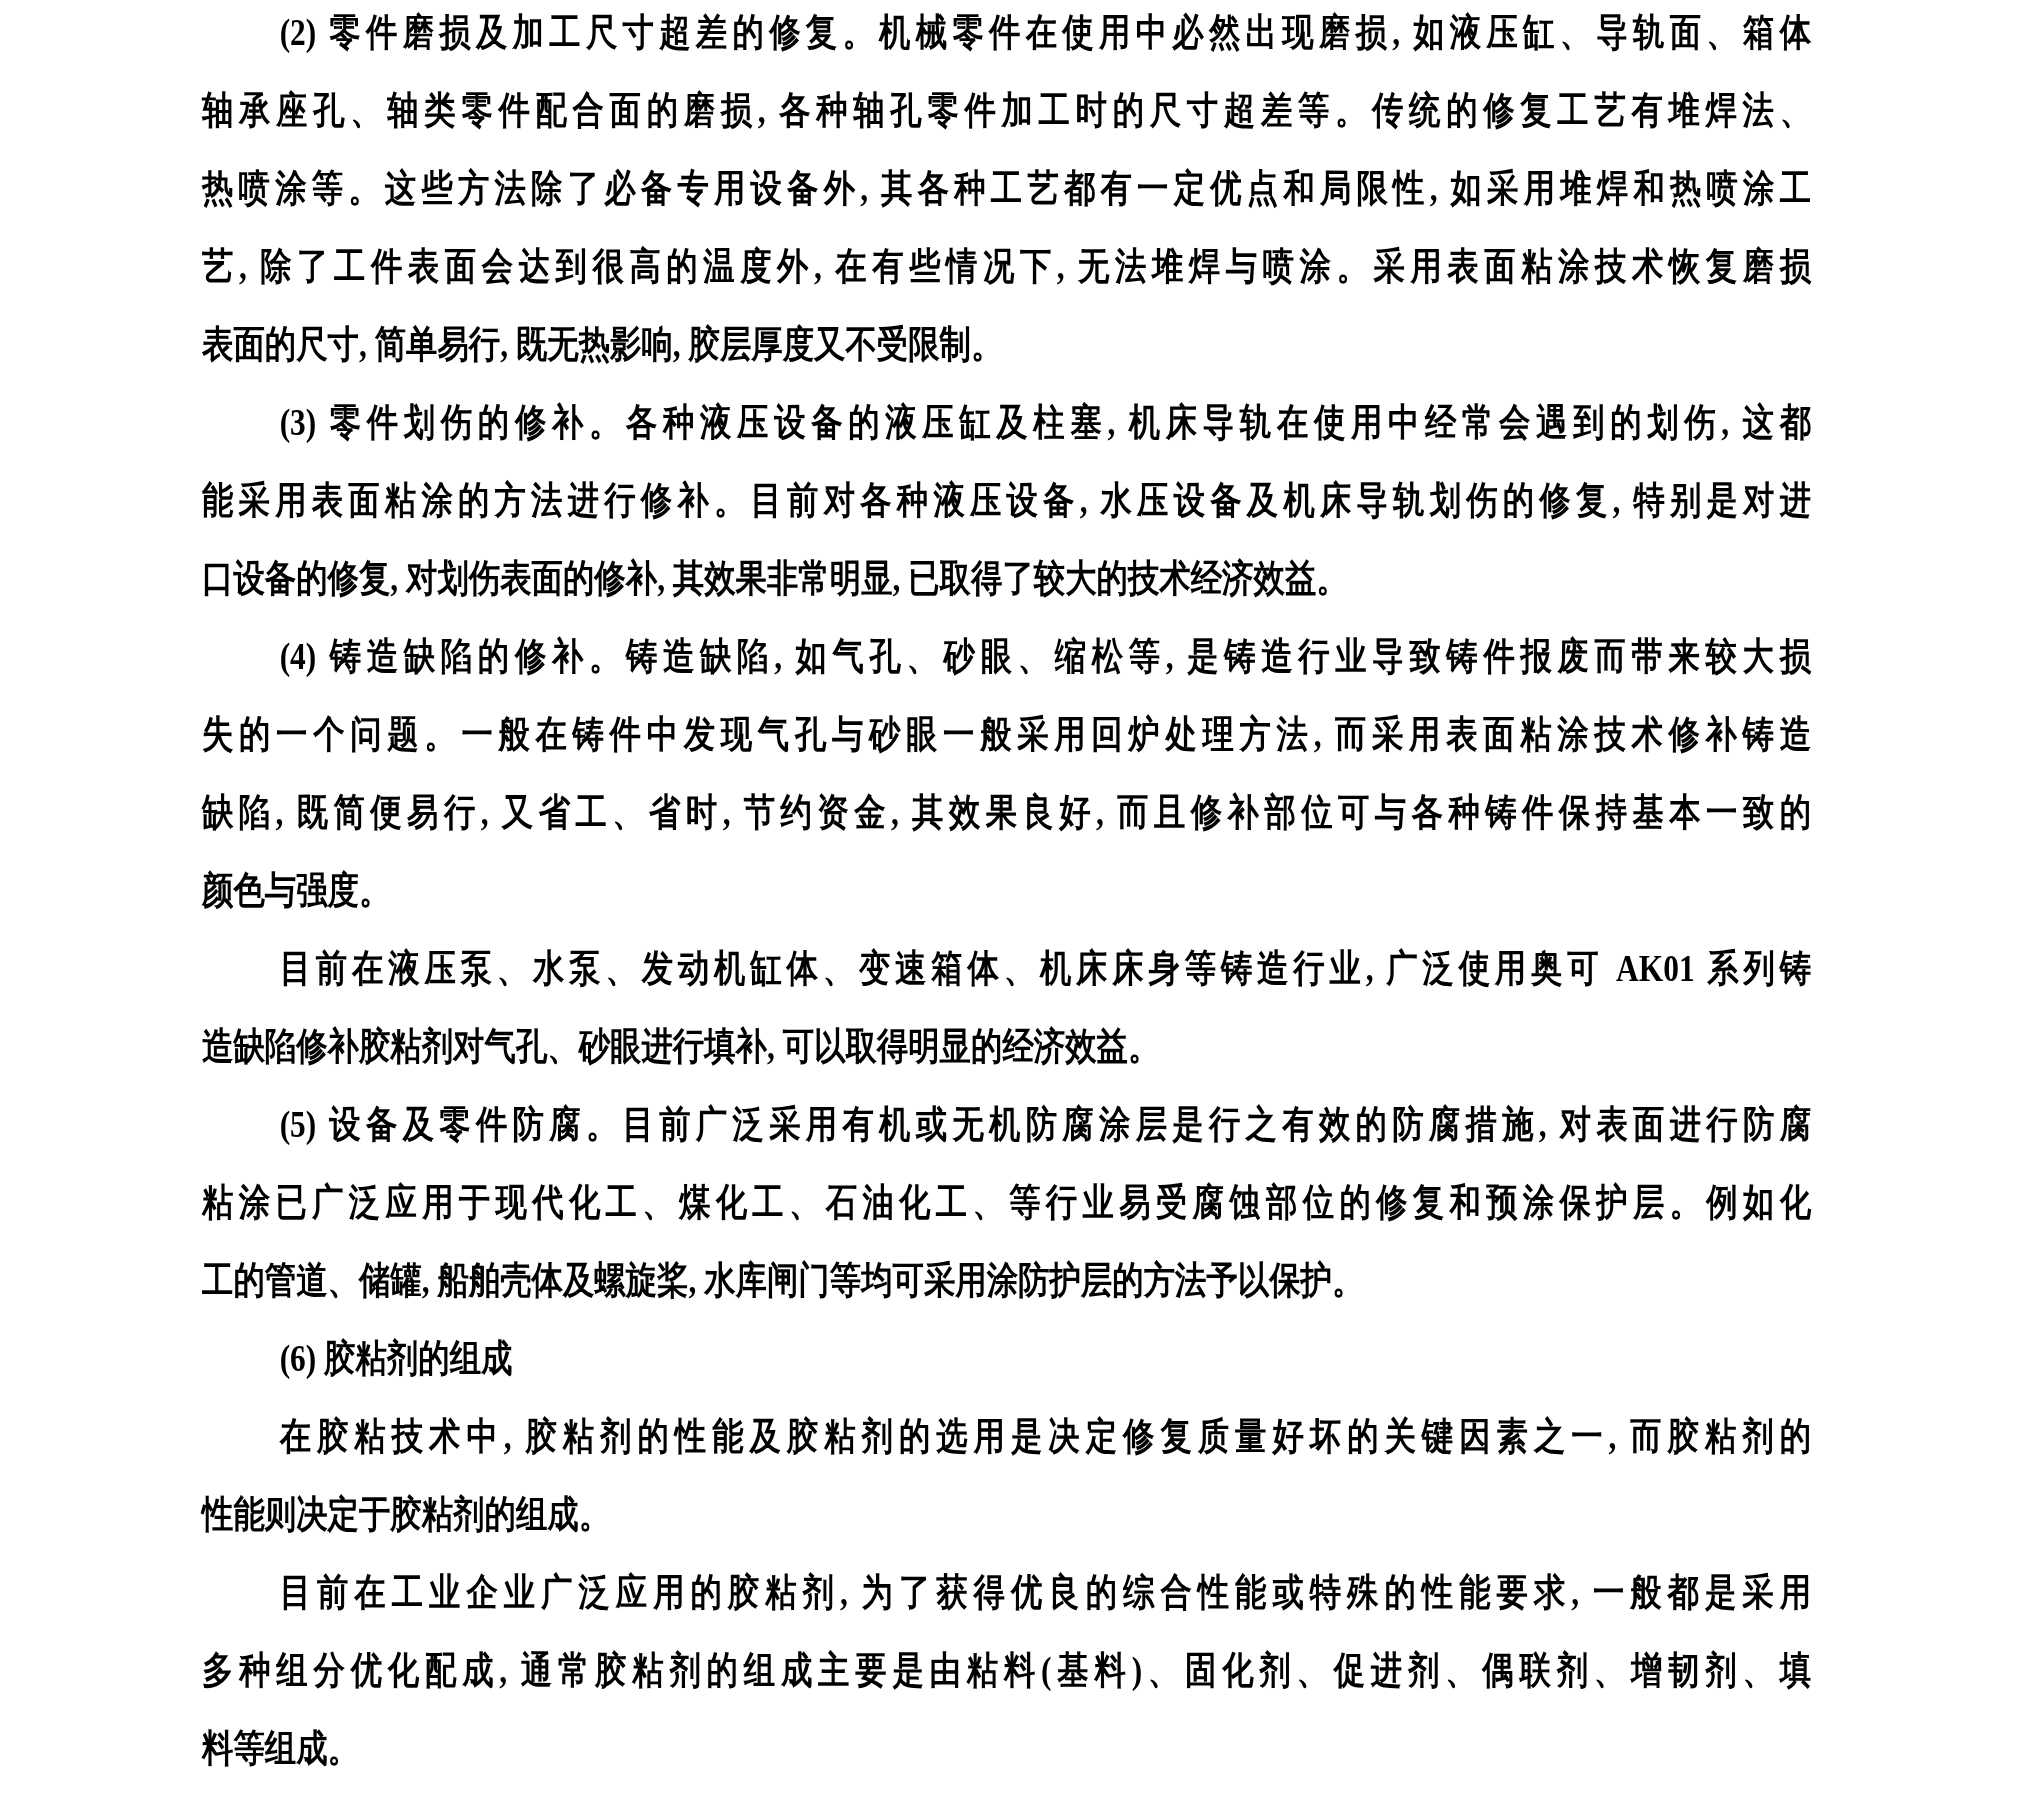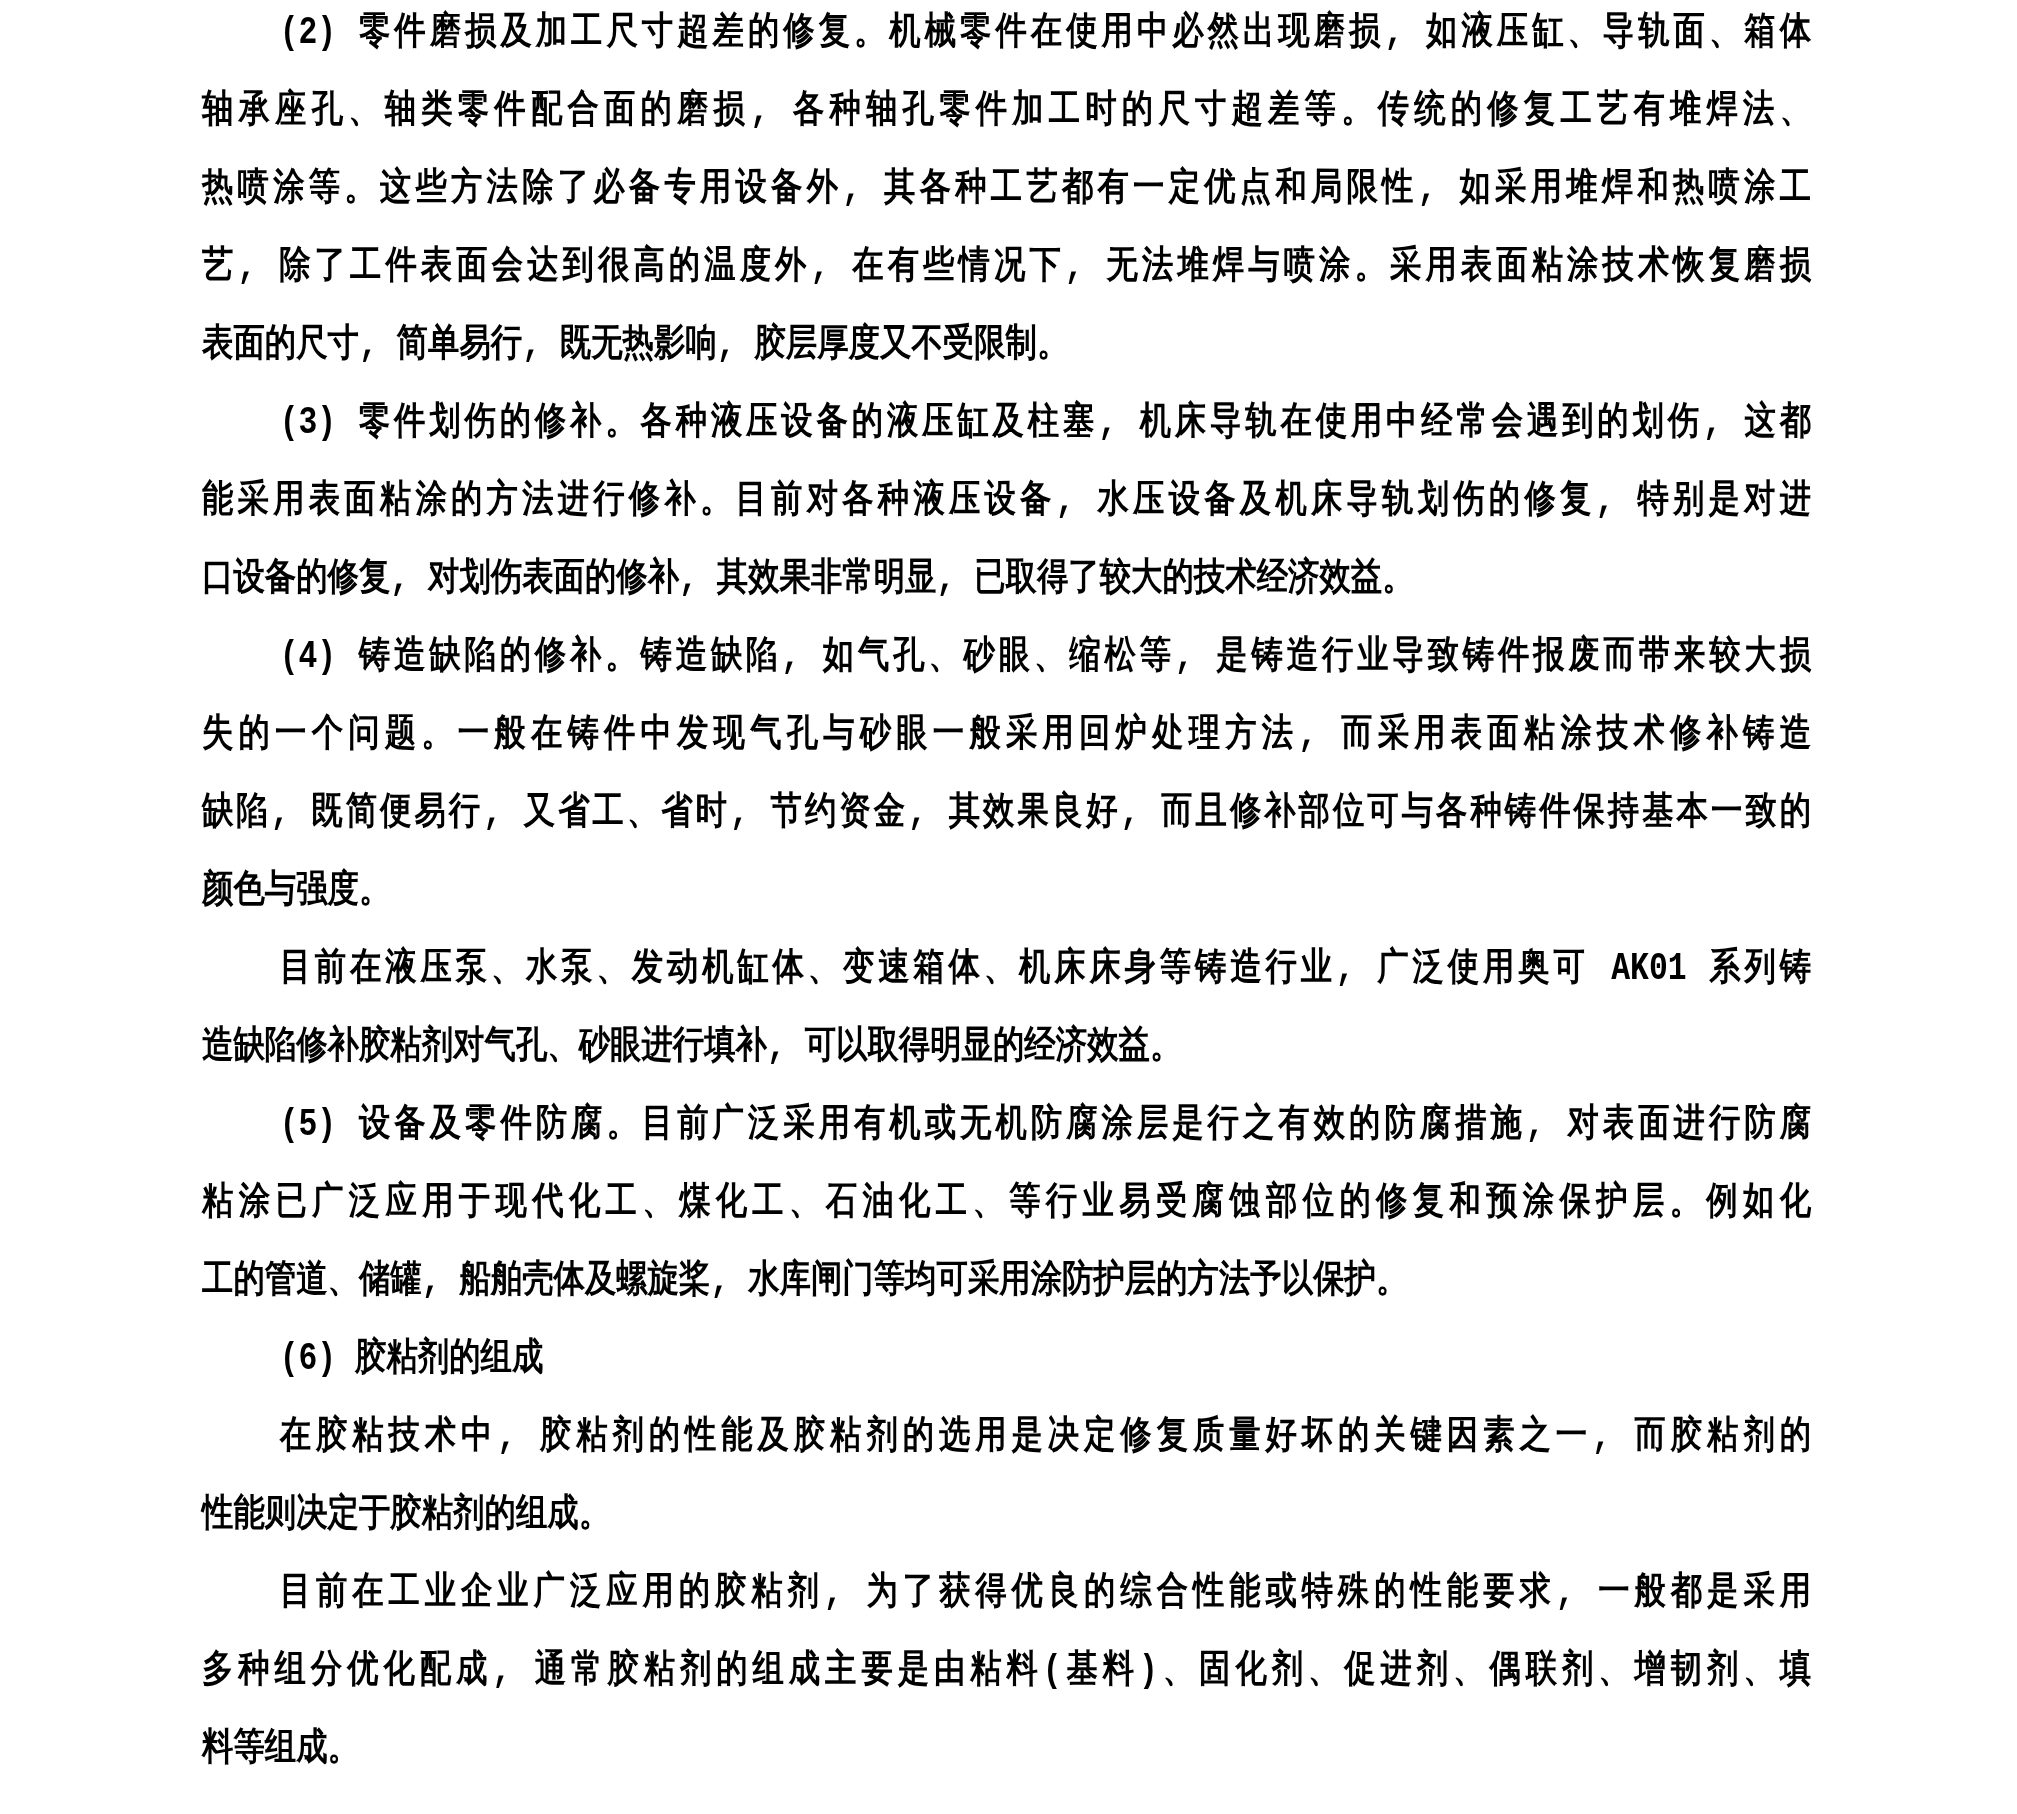--- a/index.html
+++ b/index.html
@@ -7,21 +7,21 @@
     padding: 0;
     background: #ffffff;
   }
   .page {
     position: relative;
     width: 2017px;
     height: 1814px;
     background: #ffffff;
     color: #000000;
     overflow: hidden;
-    font-family: Liberation Mono, monospace;
+    font-family: Liberation Serif, serif;
     font-weight: bold;
   }
   .text-block {
     position: absolute;
     left: 202px;
     top: 8.2px;
   }
   .line {
     width: 1948px;
     height: 78px;

